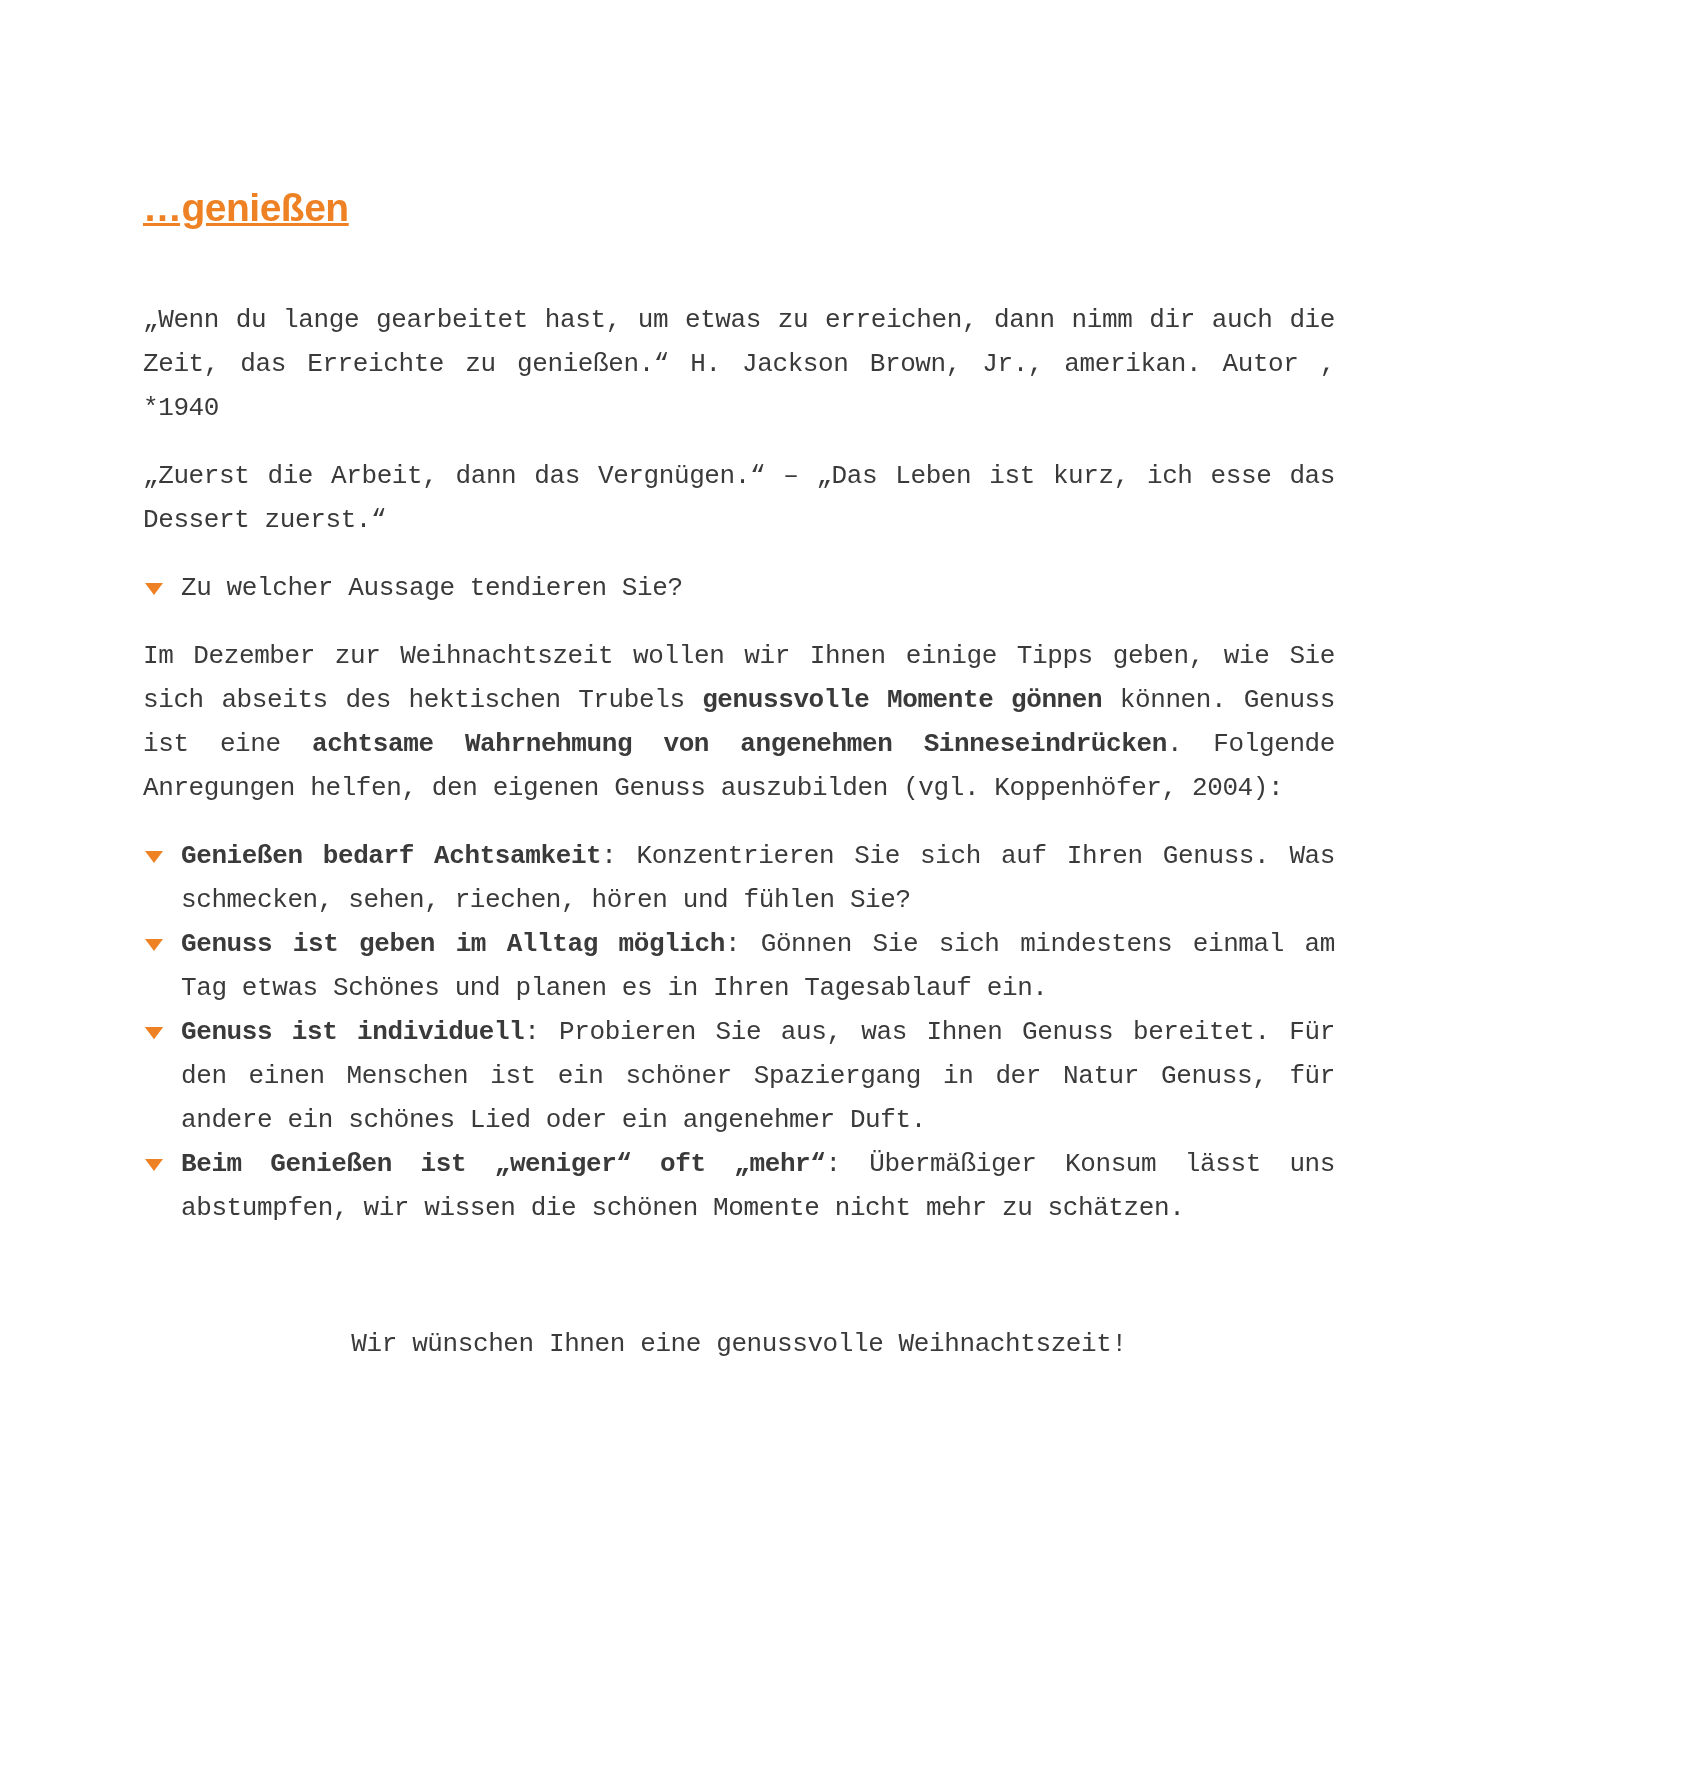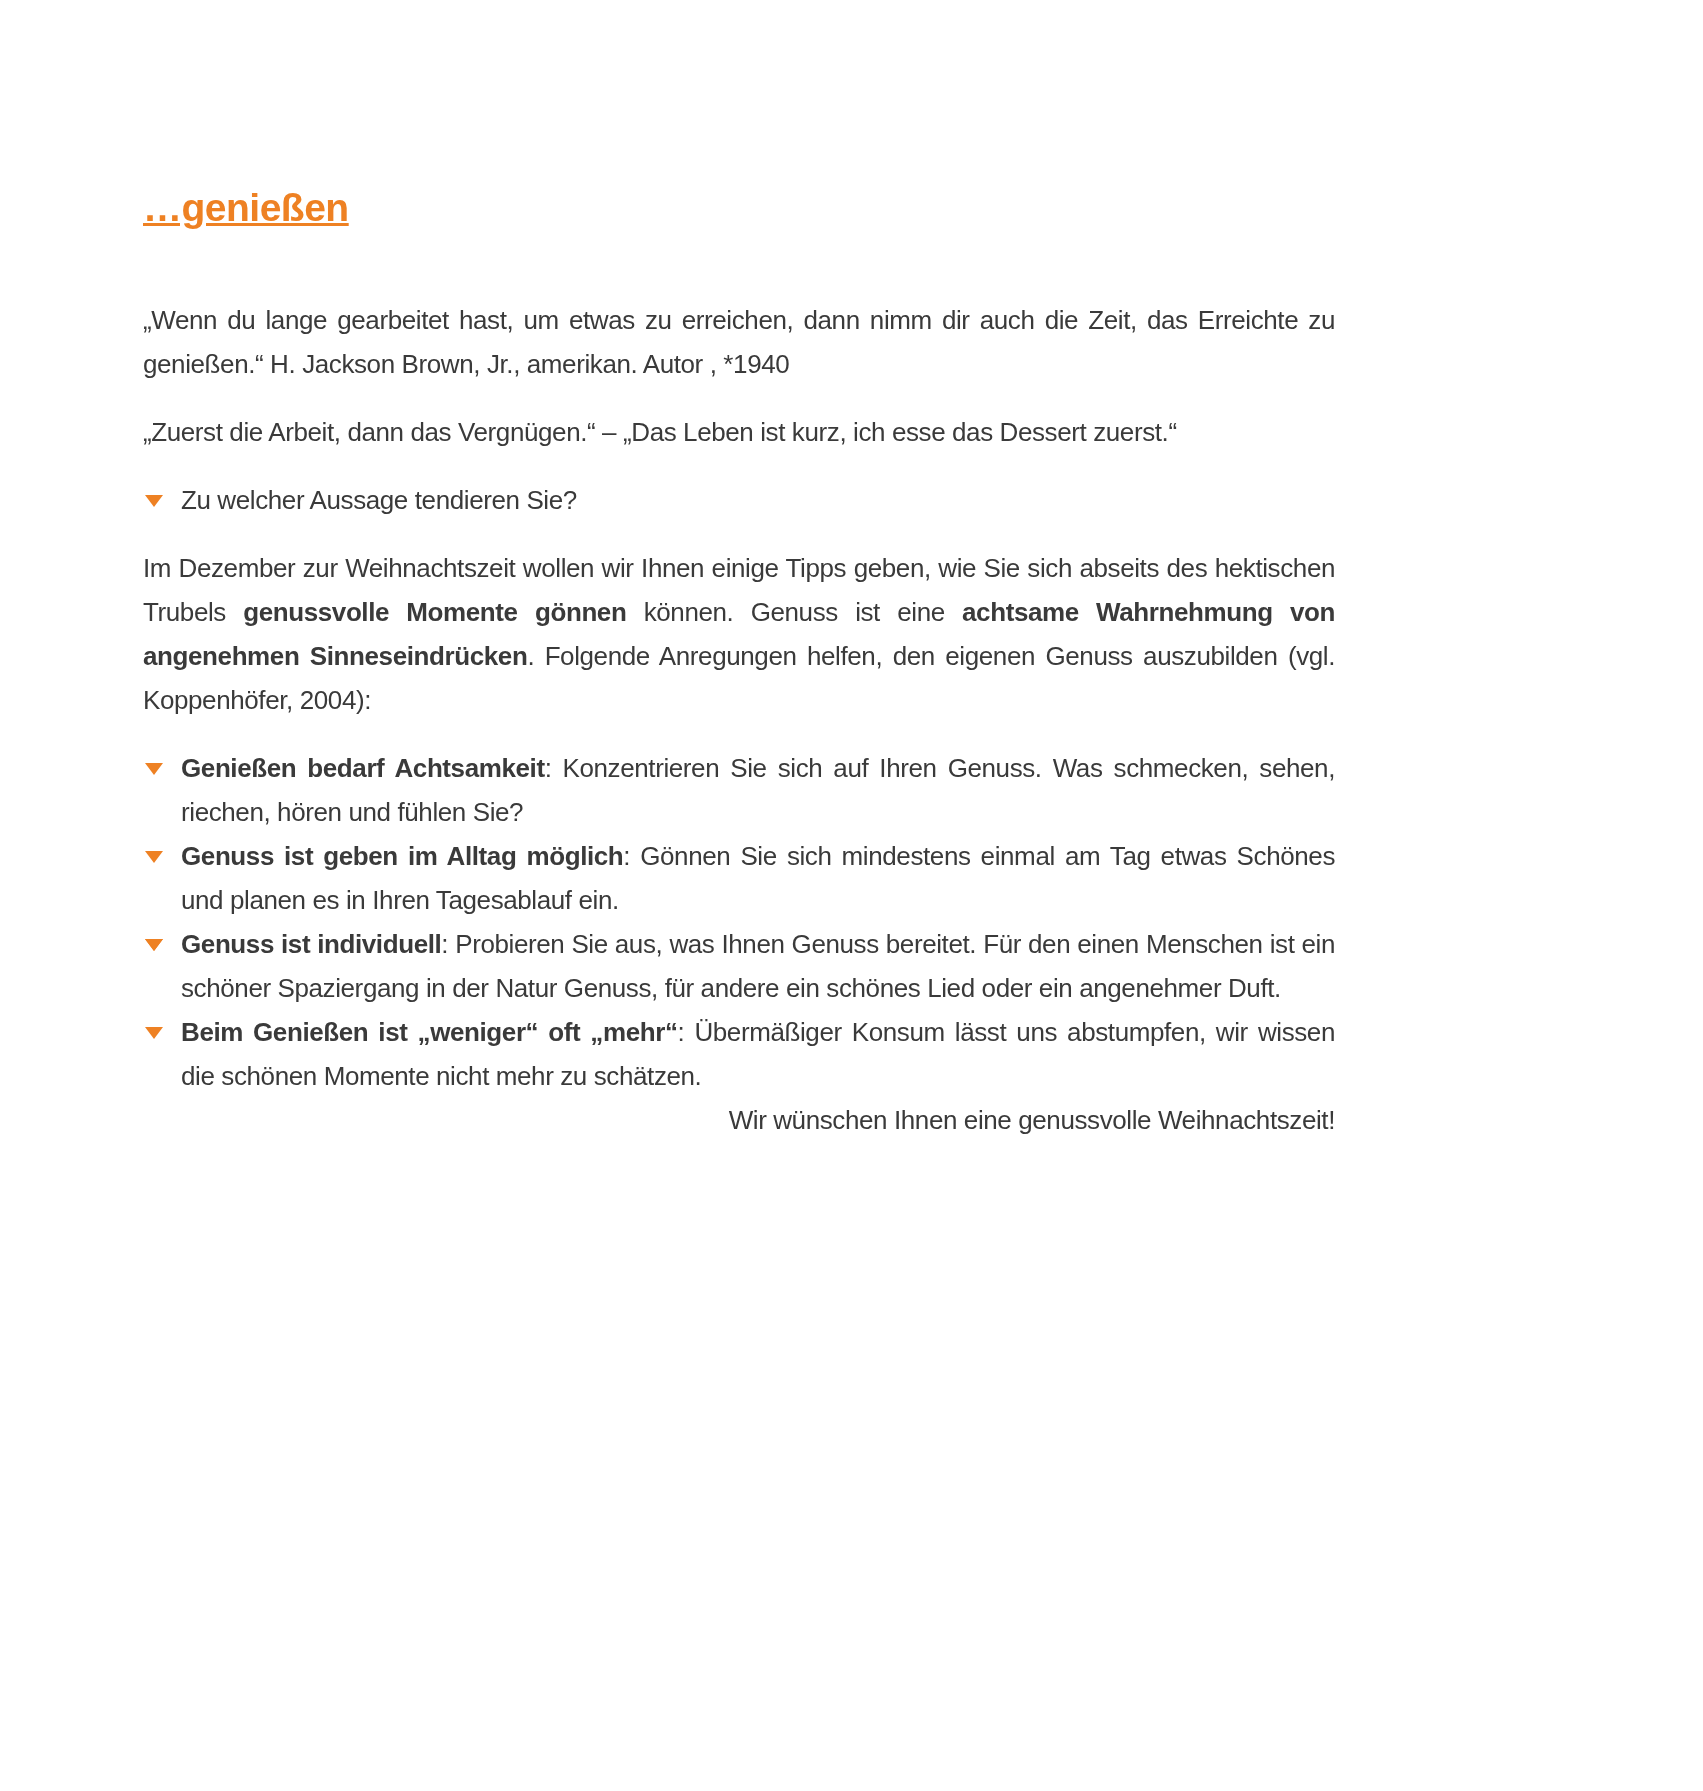--- a/index.html
+++ b/index.html
@@ -30,20 +30,21 @@
     font-weight: 700;
     letter-spacing: -0.5px;
     margin-bottom: 68px;
     text-decoration: underline;
   }
   .body-text {
     font-size: 26px;
     line-height: 44px;
     letter-spacing: -0.4px;
     text-align: justify;
+    font-family: Liberation Mono, monospace;
   }
   p.body-text { margin-bottom: 24px; }
   .bold, .body-text .bold { font-weight: 700; }
   .bullet-item {
     position: relative;
     padding-left: 38px;
     text-align: justify;
   }
   .bullet-item.single { margin-bottom: 24px; }
   .triangle-icon {
@@ -54,21 +55,22 @@
     height: 0;
     border-left: 9px solid transparent;
     border-right: 9px solid transparent;
     border-top: 12px solid var(--accent);
   }
   ul.tips-list {
     list-style: none;
     margin: 8px 0 0 0;
   }
   .closing-line {
-    text-align: right;
+    margin-top: 92px;
+    text-align: center;
   }
 </style>
 </head>
 <body>
 
 <div class="page-content">
 
   <h1 class="page-title">…genießen</h1>
 
   <p class="body-text">„Wenn du lange gearbeitet hast, um etwas zu erreichen, dann nimm dir auch die Zeit, das Erreichte zu genießen.“ H. Jackson Brown, Jr., amerikan. Autor , *1940</p>

